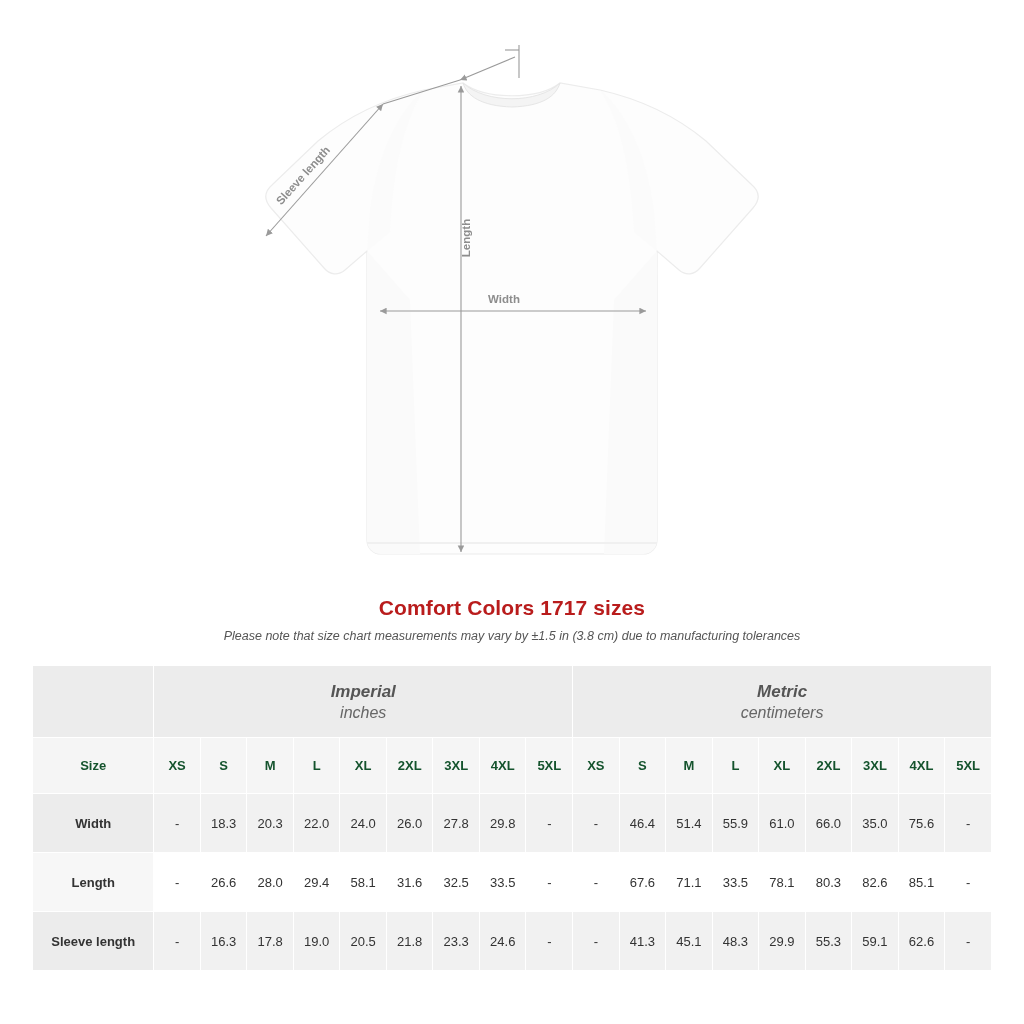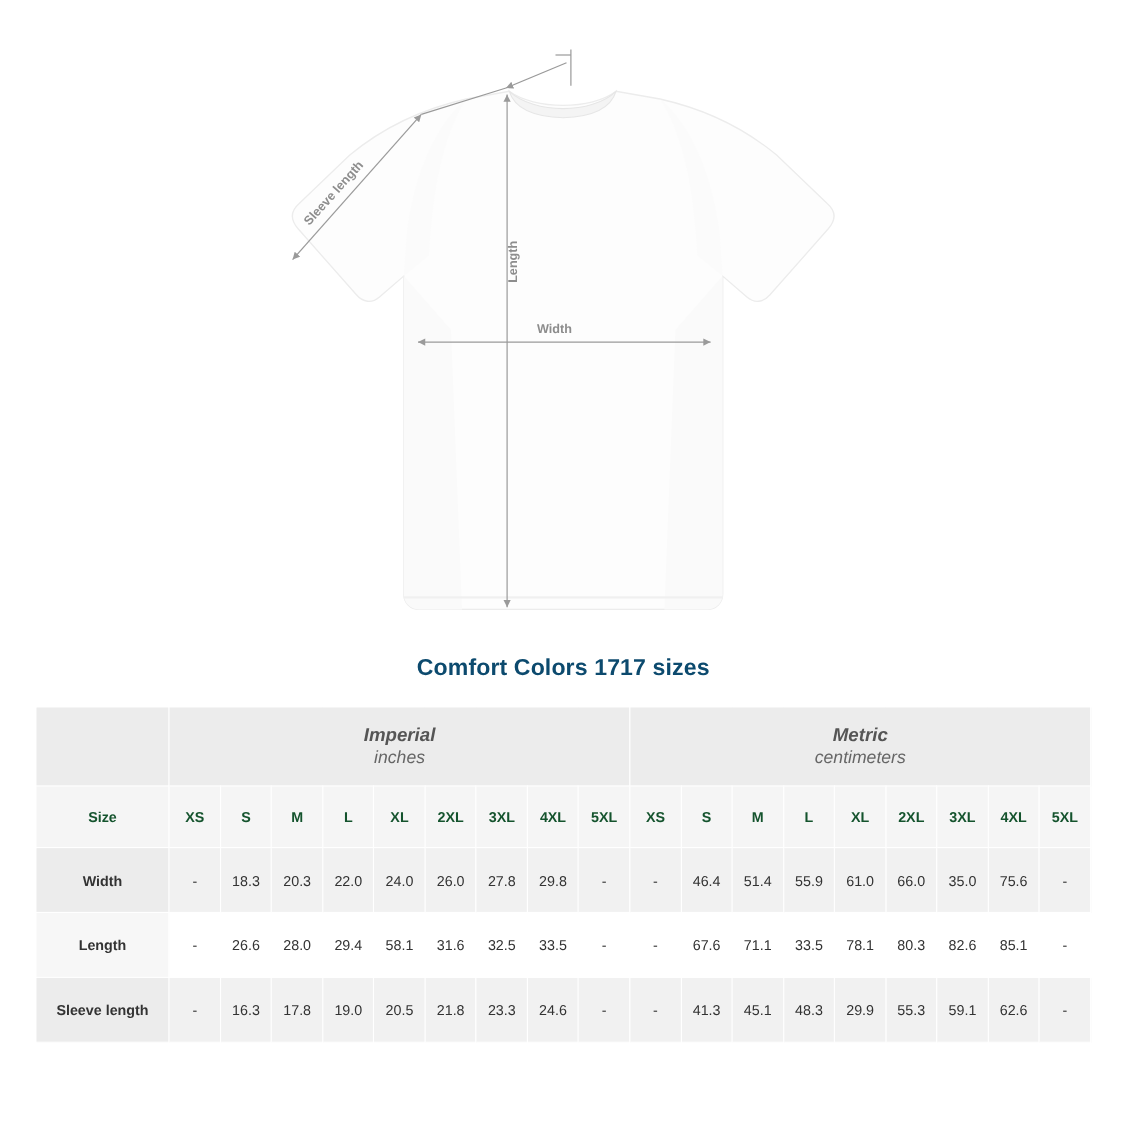--- a/index.html
+++ b/index.html
@@ -28,21 +28,21 @@
   .illustration svg { display: block; }
 
   
   .title-block {
     text-align: center;
     margin-top: 6px;
   }
   .chart-title {
     font-size: 21px;
     font-weight: bold;
-    color: #0c4a6e;
+    color: #b91c1c;
     letter-spacing: 0.1px;
   }
   .chart-note {
     font-size: 12.5px;
     font-style: italic;
     color: #555555;
     margin-top: 9px;
   }
 
   
@@ -178,20 +178,21 @@
 
       <g stroke="none">
         <rect x="455" y="203" width="14" height="72" fill="#fdfdfd" opacity="0"></rect>
       </g>
     </svg>
 
   </div>
 
   <div class="title-block">
     <div class="chart-title">Comfort Colors 1717 sizes</div>
+    <div class="chart-note">Please note that size chart measurements may vary by ±1.5 in (3.8 cm) due to manufacturing tolerances</div>
   </div>
 
   <div class="table-wrap">
     <table class="size-table">
       <colgroup>
         <col class="col-label">
         <col class="col-val">
           <col class="col-val">
           <col class="col-val">
           <col class="col-val">

